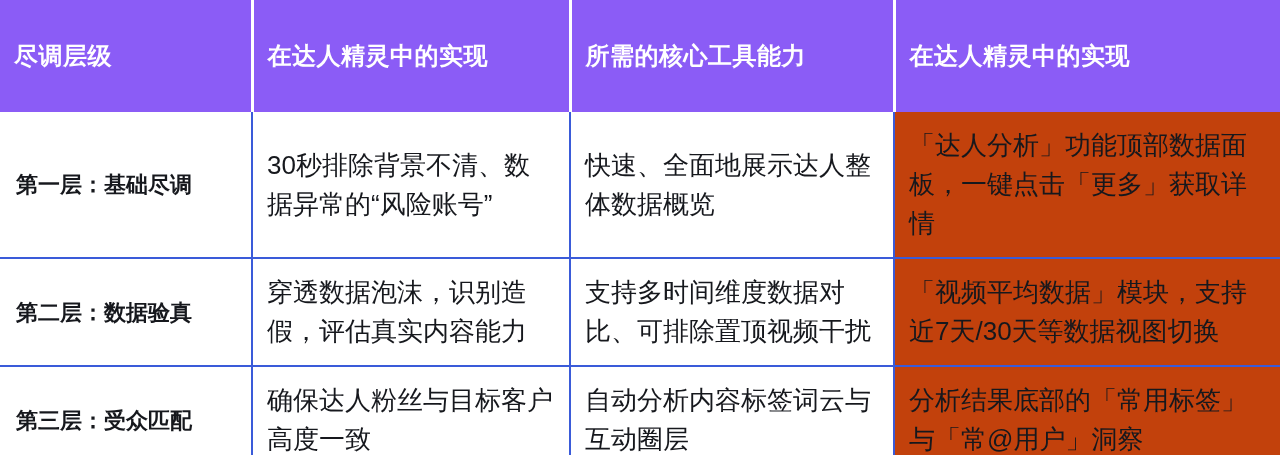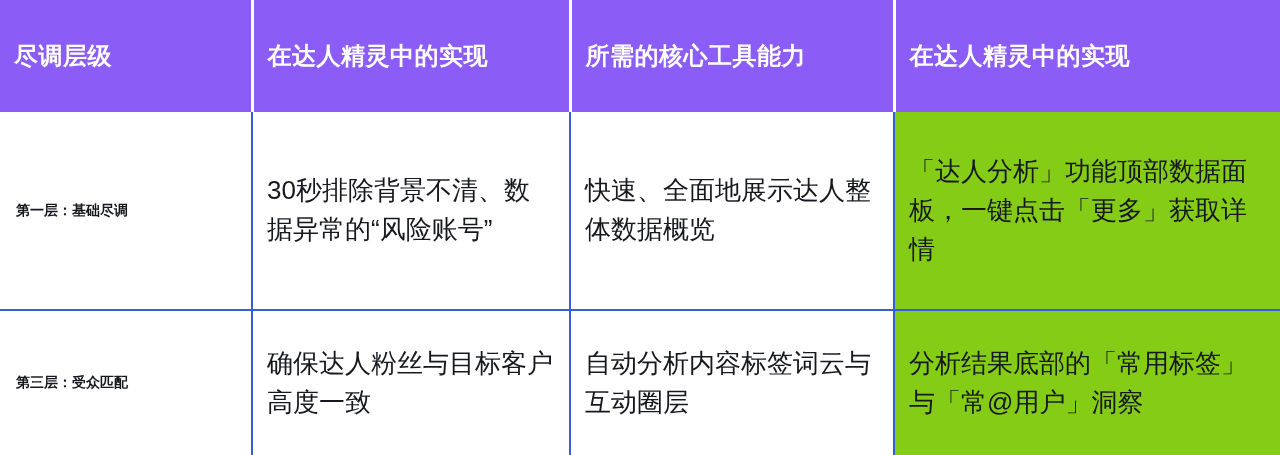--- a/index.html
+++ b/index.html
@@ -46,25 +46,25 @@
     padding: 14px 14px;
     border-bottom: 2px solid #3a5bd9;
     border-right: 2px solid #3a5bd9;
     background: #ffffff;
   }
   tbody td:last-child { border-right: none; }
   tbody tr:last-child td { border-bottom: none; }
 
   tbody td.level {
     font-weight: bold;
-    font-size: 14px;
+    font-size: 22px;
     padding-left: 16px;
   }
   tbody td.impl {
-    background: #84cc16;
+    background: #c2410c;
   }
 </style>
 </head>
 <body>
 
 <table class="matrix">
   <colgroup>
     <col class="c0">
     <col class="c1">
     <col class="c2">
@@ -79,19 +79,25 @@
     </tr>
   </thead>
   <tbody>
     <tr>
       <td class="level">第一层：基础尽调</td>
       <td>30秒排除背景不清、数据异常的“风险账号”</td>
       <td>快速、全面地展示达人整体数据概览</td>
       <td class="impl">「达人分析」功能顶部数据面板，一键点击「更多」获取详情</td>
     </tr>
     <tr>
+      <td class="level">第二层：数据验真</td>
+      <td>穿透数据泡沫，识别造假，评估真实内容能力</td>
+      <td>支持多时间维度数据对比、可排除置顶视频干扰</td>
+      <td class="impl">「视频平均数据」模块，支持近7天/30天等数据视图切换</td>
+    </tr>
+    <tr>
       <td class="level">第三层：受众匹配</td>
       <td>确保达人粉丝与目标客户高度一致</td>
       <td>自动分析内容标签词云与互动圈层</td>
       <td class="impl">分析结果底部的「常用标签」与「常@用户」洞察</td>
     </tr>
   </tbody>
 </table>
 
 </body></html>

